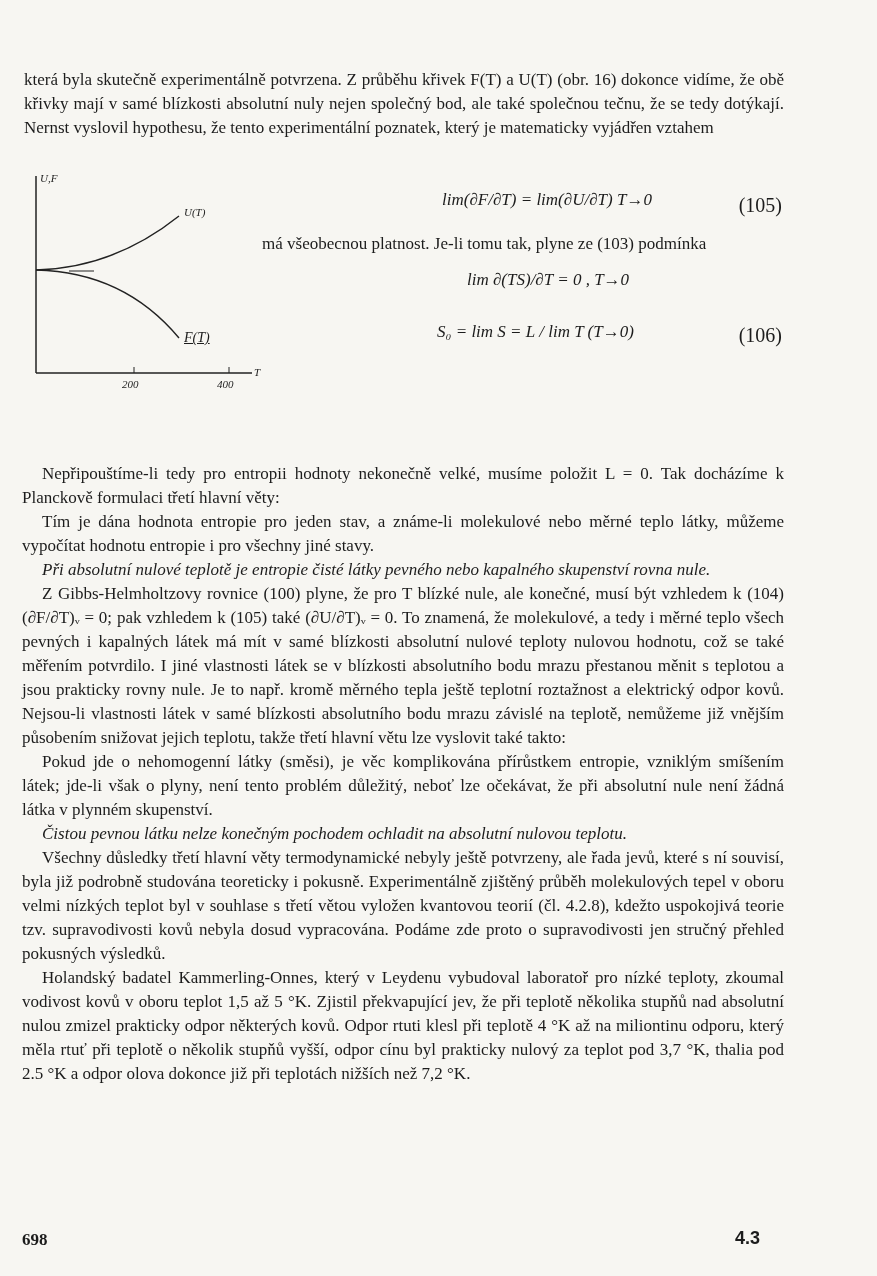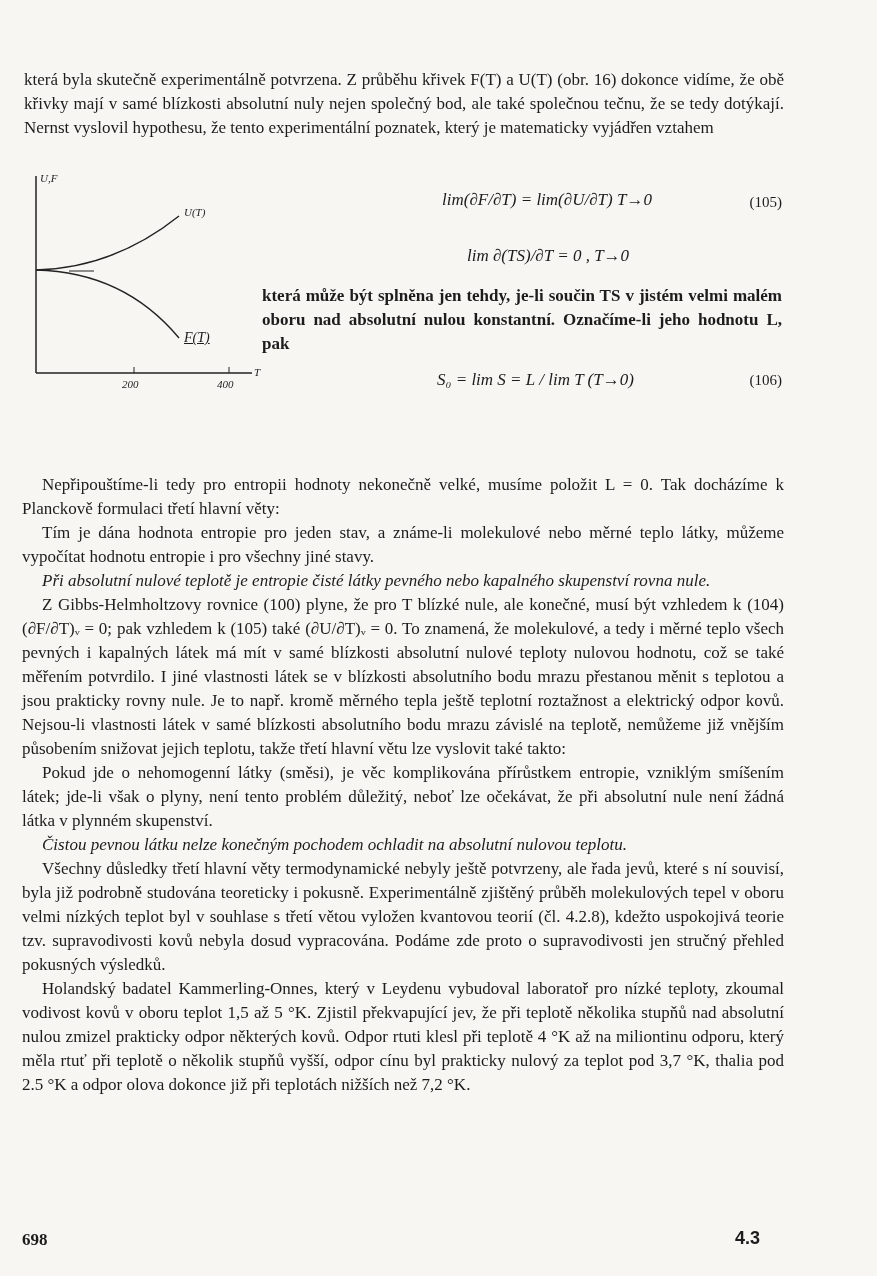--- a/index.html
+++ b/index.html
@@ -8,25 +8,25 @@
       font-family: "Liberation Serif", serif; color: #1c1c1c;
     }
     .page { position: absolute; left: 24px; top: 68px; width: 760px; }
     .p { font-size: 17px; line-height: 24px; margin: 0; text-align: justify; }
     .indent { text-indent: 20px; }
     .ital { font-style: italic; }
     .fig-wrap { position: absolute; left: 24px; top: 168px; width: 240px; height: 270px; }
     .fig-caption { position: absolute; left: 0; top: 230px; font-size: 15px; font-weight: bold; line-height: 18px; }
     .rightcol { position: absolute; left: 262px; top: 182px; width: 520px; }
     .eq { font-size: 17px; font-style: italic; }
-    .eqnum { position: absolute; right: 0; font-size: 15px; }
+    .eqnum { position: absolute; right: 0; font-size: 20px; }
     .bold { font-weight: bold; }
     .footer-left { position: absolute; left: 22px; top: 1230px; font-size: 17px; font-weight: bold; }
     .footer-right { position: absolute; left: 735px; top: 1228px; font-size: 18px; font-weight: bold; font-family: "Liberation Sans", sans-serif; }
-    .main-flow { position: absolute; left: 22px; top: 462px; width: 762px; margin-top: 11px; }
+    .main-flow { position: absolute; left: 22px; top: 462px; width: 762px; }
     .main-flow .p { margin-bottom: 0; }
   </style>
 </head>
 <body>
 
 <div class="page">
   <p class="p">která byla skutečně experimentálně potvrzena. Z průběhu křivek F(T) a U(T) (obr. 16) dokonce vidíme, že obě křivky mají v samé blízkosti absolutní nuly nejen společný bod, ale také společnou tečnu, že se tedy dotýkají. Nernst vyslovil hypothesu, že tento experimentální poznatek, který je matematicky vyjádřen vztahem</p>
 </div>
 
 <div class="fig-wrap">
@@ -45,24 +45,24 @@
   <span style="position:absolute;left:230px;top:198px;font-size:11px;font-style:italic;">T</span>
   <span style="position:absolute;left:98px;top:210px;font-size:11px;font-style:italic;">200</span>
   <span style="position:absolute;left:193px;top:210px;font-size:11px;font-style:italic;">400</span>
 </div>
 
 <div class="rightcol">
   <div style="position:relative;height:50px;">
     <span class="eq" style="position:absolute;left:180px;top:8px;text-align:center;">lim(∂F/∂T) = lim(∂U/∂T)  T→0</span>
     <span class="eqnum" style="top:12px;">(105)</span>
   </div>
+  <p class="p">má všeobecnou platnost. Je-li tomu tak, plyne ze (103) podmínka</p>
   <div style="position:relative;height:52px;text-align:right;">
     <span class="eq" style="position:absolute;left:205px;top:14px;">lim ∂(TS)/∂T = 0 ,  T→0</span>
   </div>
-  <p class="p bold">která může být splněna jen tehdy, je-li součin TS v jistém velmi malém oboru nad absolutní nulou konstantní. Označíme-li jeho hodnotu L, pak</p>
   <div style="position:relative;height:52px;">
     <span class="eq" style="position:absolute;left:175px;top:14px;">S₀ = lim S = L / lim T  (T→0)</span>
     <span class="eqnum" style="top:16px;">(106)</span>
   </div>
 </div>
 
 <div class="main-flow">
   <p class="p indent">Nepřipouštíme-li tedy pro entropii hodnoty nekonečně velké, musíme položit L = 0. Tak docházíme k Planckově formulaci třetí hlavní věty:</p>
   <p class="p indent">Tím je dána hodnota entropie pro jeden stav, a známe-li molekulové nebo měrné teplo látky, můžeme vypočítat hodnotu entropie i pro všechny jiné stavy.</p>
   <p class="p indent ital">Při absolutní nulové teplotě je entropie čisté látky pevného nebo kapalného skupenství rovna nule.</p>

